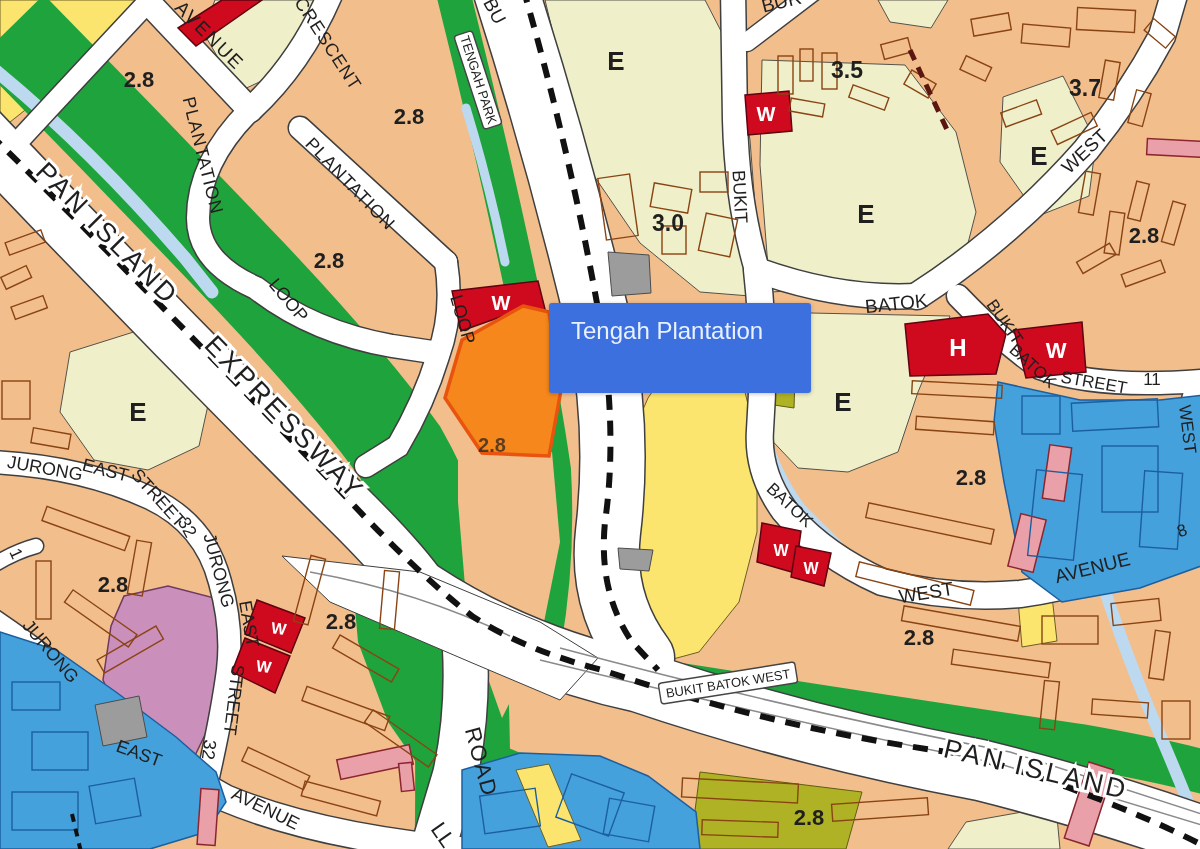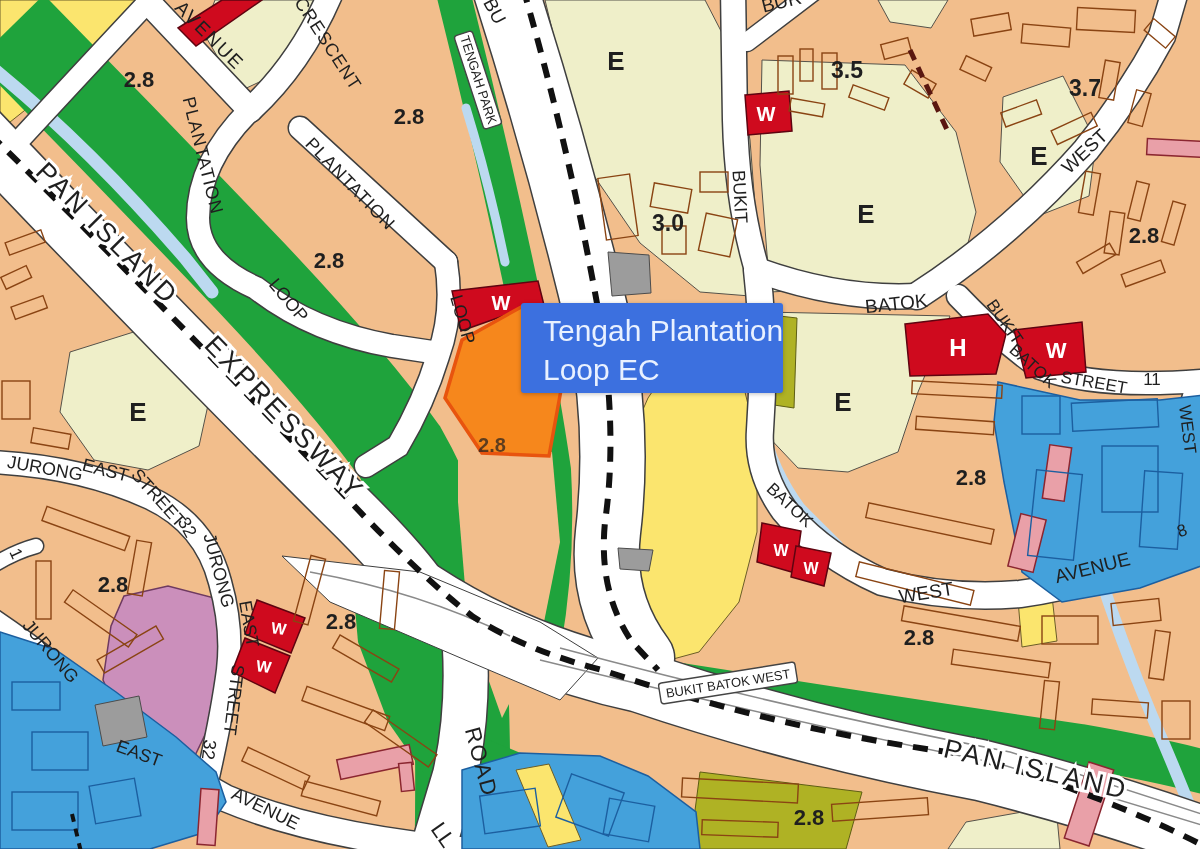--- a/index.html
+++ b/index.html
@@ -1,23 +1,23 @@
 <!DOCTYPE html>
 <html><head>
 <meta charset="utf-8">
 <style>
   html,body{margin:0;padding:0;background:#888;}
   .stage{position:relative;width:1200px;height:849px;overflow:hidden;background:#F2BE8C;
          font-family:"Liberation Sans", sans-serif;}
   svg text{font-family:"Liberation Sans", sans-serif;}
   .halo{stroke:#ffffff;stroke-width:6px;paint-order:stroke;}
-  .tooltip{position:absolute;left:521px;top:303px;width:262px;height:90px;
+  .tooltip{position:absolute;left:549px;top:303px;width:262px;height:90px;
            background:#3C70DF;border-radius:3px;color:#E9F1FF;
            box-shadow:0 1px 4px rgba(0,0,0,.25);
-           font-size:30px;line-height:39px;padding:8px 0 0 22px;box-sizing:border-box;}
+           font-size:24px;line-height:39px;padding:8px 0 0 22px;box-sizing:border-box;}
   .tooltip div{white-space:nowrap;}
 </style>
 </head>
 <body>
 
 <div class="stage">
 <svg width="1200" height="849" viewBox="0 0 1200 849" xmlns="http://www.w3.org/2000/svg">
 
   <rect x="0" y="0" width="1200" height="849" fill="#F2BE8C"></rect>
 
@@ -311,15 +311,14 @@
         <text transform="translate(409 124) rotate(0)" text-anchor="middle" font-size="22" font-weight="bold" fill="#1F1F1F">2.8</text>
         <text transform="translate(329 268) rotate(0)" text-anchor="middle" font-size="22" font-weight="bold" fill="#1F1F1F">2.8</text>
         <text transform="translate(278 634) rotate(8)" text-anchor="middle" font-size="16" font-weight="bold" fill="#ffffff">W</text>
         <text transform="translate(263 672) rotate(8)" text-anchor="middle" font-size="16" font-weight="bold" fill="#ffffff">W</text>
       </g>
 </svg>
 
 
 <div class="tooltip">
   <div>Tengah Plantation</div>
-  <div>Loop EC</div>
 </div>
 </div>
 
 </body></html>

